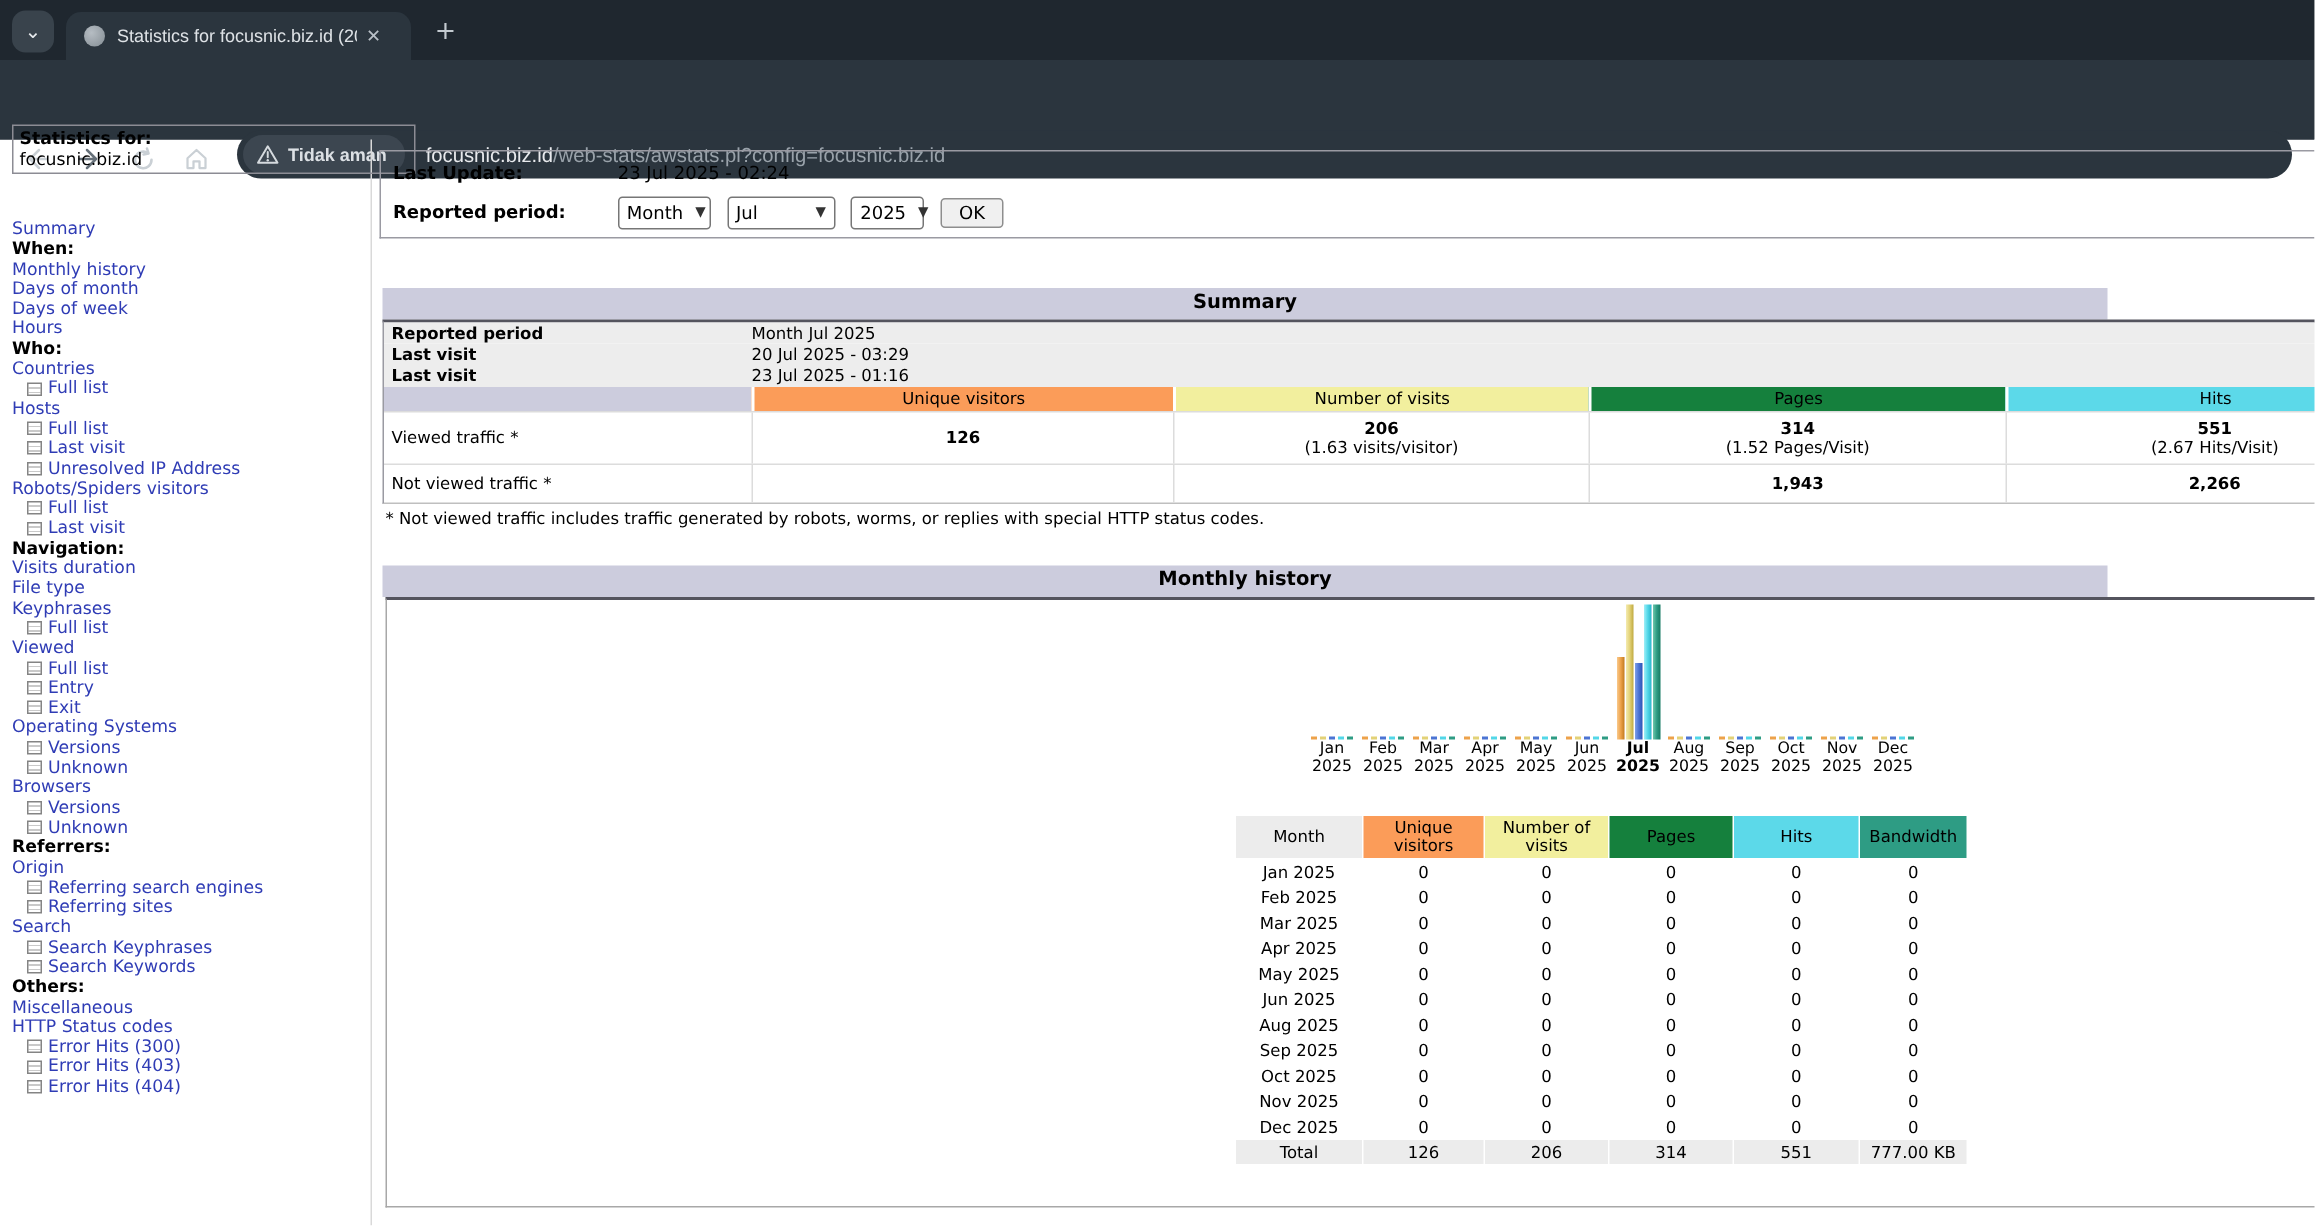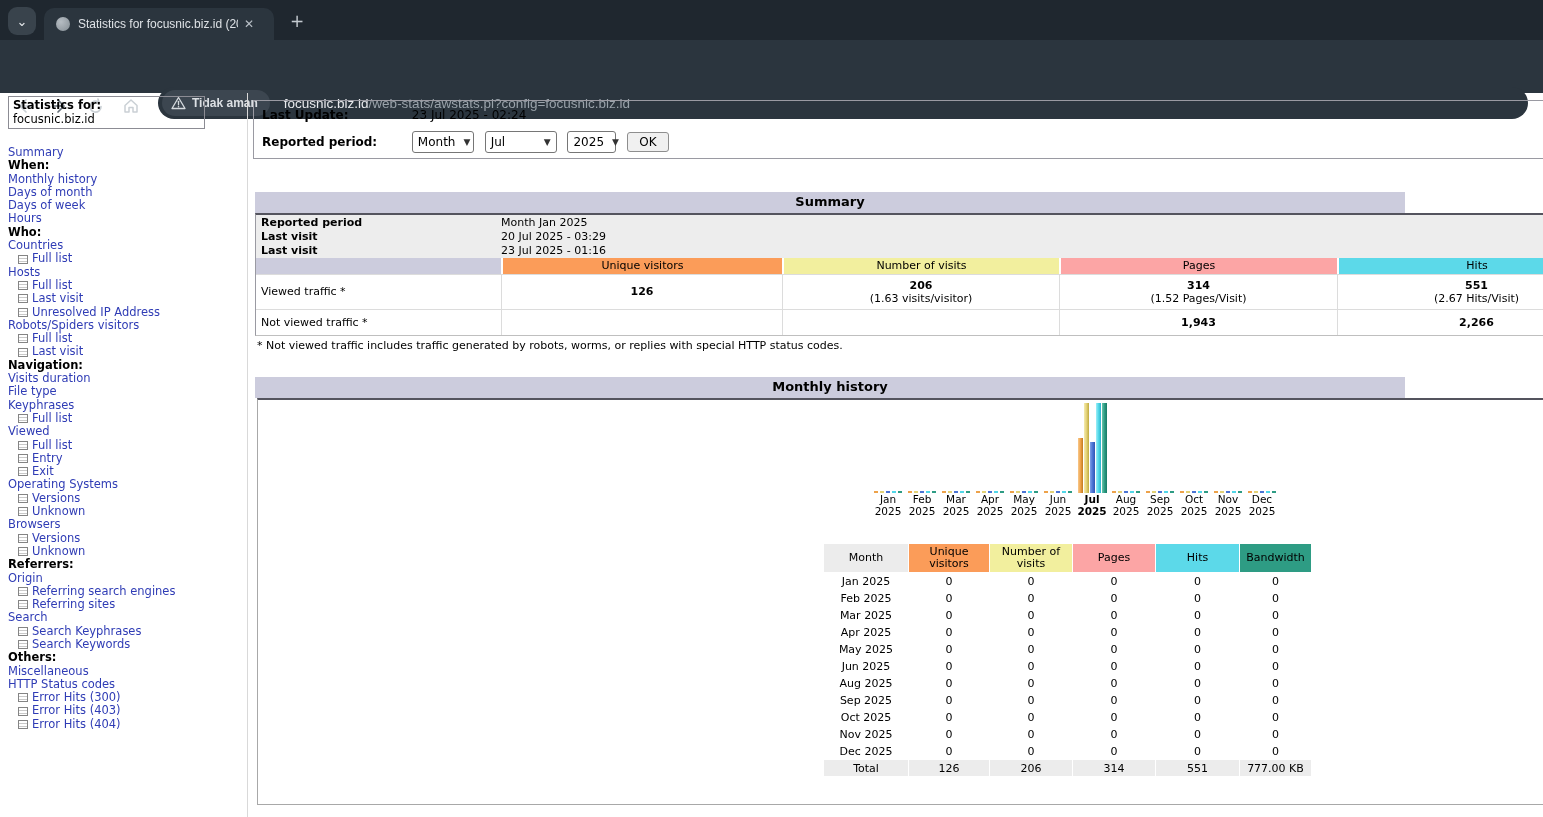--- a/index.html
+++ b/index.html
@@ -23,21 +23,21 @@
   .sec-chip .warn { margin-right:6px; display:flex; }
   .sec-chip span { color:#DCE0E4; font-size:12px; font-weight:bold; font-family:"Liberation Sans", sans-serif; }
   .url { margin-left:14px; font-size:13.5px; font-family:"Liberation Sans", sans-serif; white-space:nowrap; }
   .url .host { color:#E8EAED; }
   .url .path { color:#99A2AA; }
 
   
   .frame-divider { position:absolute; left:247px; top:93px; width:1px; height:724px; background:#D9D9D9; }
 
   
-  .stat-box { position:absolute; left:8px; top:96px; width:197px; height:33px; border:1px solid #8C8C94; padding:1px 4px; font-size:11px; }
+  .stat-box { position:absolute; left:8px; top:83px; width:269px; height:33px; border:1px solid #8C8C94; padding:1px 4px; font-size:11px; }
   .stat-box .l1 { font-weight:bold; font-size:11.5px; }
   .stat-box .l2 { font-size:11.5px; }
   .menu { position:absolute; left:8px; top:146px; width:238px; font-size:11.5px; line-height:13.3px; }
   .m-header { font-weight:bold; color:#000; }
   .m-link { color:#2F3CB5; cursor:pointer; }
   .m-sub { color:#2F3CB5; cursor:pointer; padding-left:10px; display:flex; align-items:center; }
   .m-sub-label { margin-left:4px; }
   .subicon { display:inline-block; width:10px; height:9px; flex:none; border:1px solid #848484; background:repeating-linear-gradient(180deg,#FFFFFF 0 2px,#C9C9C9 2px 3px); }
 
   
@@ -53,21 +53,21 @@
 
   
   .sum-table { position:absolute; left:255px; top:213px; width:1360px; border-top:2px solid #54545E; border-left:1px solid #9A9AA2; border-bottom:1px solid #BFBFBF; font-size:11px; }
   .sum-info-row { display:flex; background:#EDEDED; height:14.3px; align-items:center; }
   .sum-info-label { width:245px; font-weight:bold; padding-left:5px; }
   .sum-head-row { display:flex; height:16px; }
   .sum-head-cell { display:flex; align-items:center; justify-content:center; border-left:2px solid #fff; }
   .sum-head-first { width:245px; background:#CCCCDD; border-left:none; }
   .c-unique  { background:#FB9C59; }
   .c-visits  { background:#F2EF9E; }
-  .c-pages   { background:#fca5a5; }
+  .c-pages   { background:#15803d; }
   .c-hits    { background:#5CD9E9; }
   .c-band    { background:#2E9C84; }
   .sum-data-row { display:flex; border-top:1px solid #DCDCDC; }
   .sum-data-label { width:245px; display:flex; align-items:center; padding-left:5px; }
   .sum-cell { display:flex; flex-direction:column; align-items:center; justify-content:center; border-left:1px solid #DCDCDC; }
   .w-u { width:281px; } .w-v { width:277px; } .w-p { width:278px; } .w-h { width:278px; }
   .bold { font-weight:bold; }
   .sub-metric { font-size:11px; font-weight:normal; }
   .footnote { position:absolute; left:257px; top:339px; font-size:11px; color:#000; }
 
@@ -282,21 +282,21 @@
           <span class="chev">▼</span>
         </span>
       <span class="ok-btn">OK</span>
     </div>
   </div>
 
   <div class="section-title" style="top:192px;">Summary</div>
   <div class="sum-table">
     <div class="sum-info-row">
       <span class="sum-info-label">Reported period</span>
-      <span>Month Jan 2025</span>
+      <span>Month Jul 2025</span>
     </div>
     <div class="sum-info-row">
       <span class="sum-info-label">Last visit</span>
       <span>20 Jul 2025 - 03:29</span>
     </div>
     <div class="sum-info-row">
       <span class="sum-info-label">Last visit</span>
       <span>23 Jul 2025 - 01:16</span>
     </div>
     <div class="sum-head-row">

